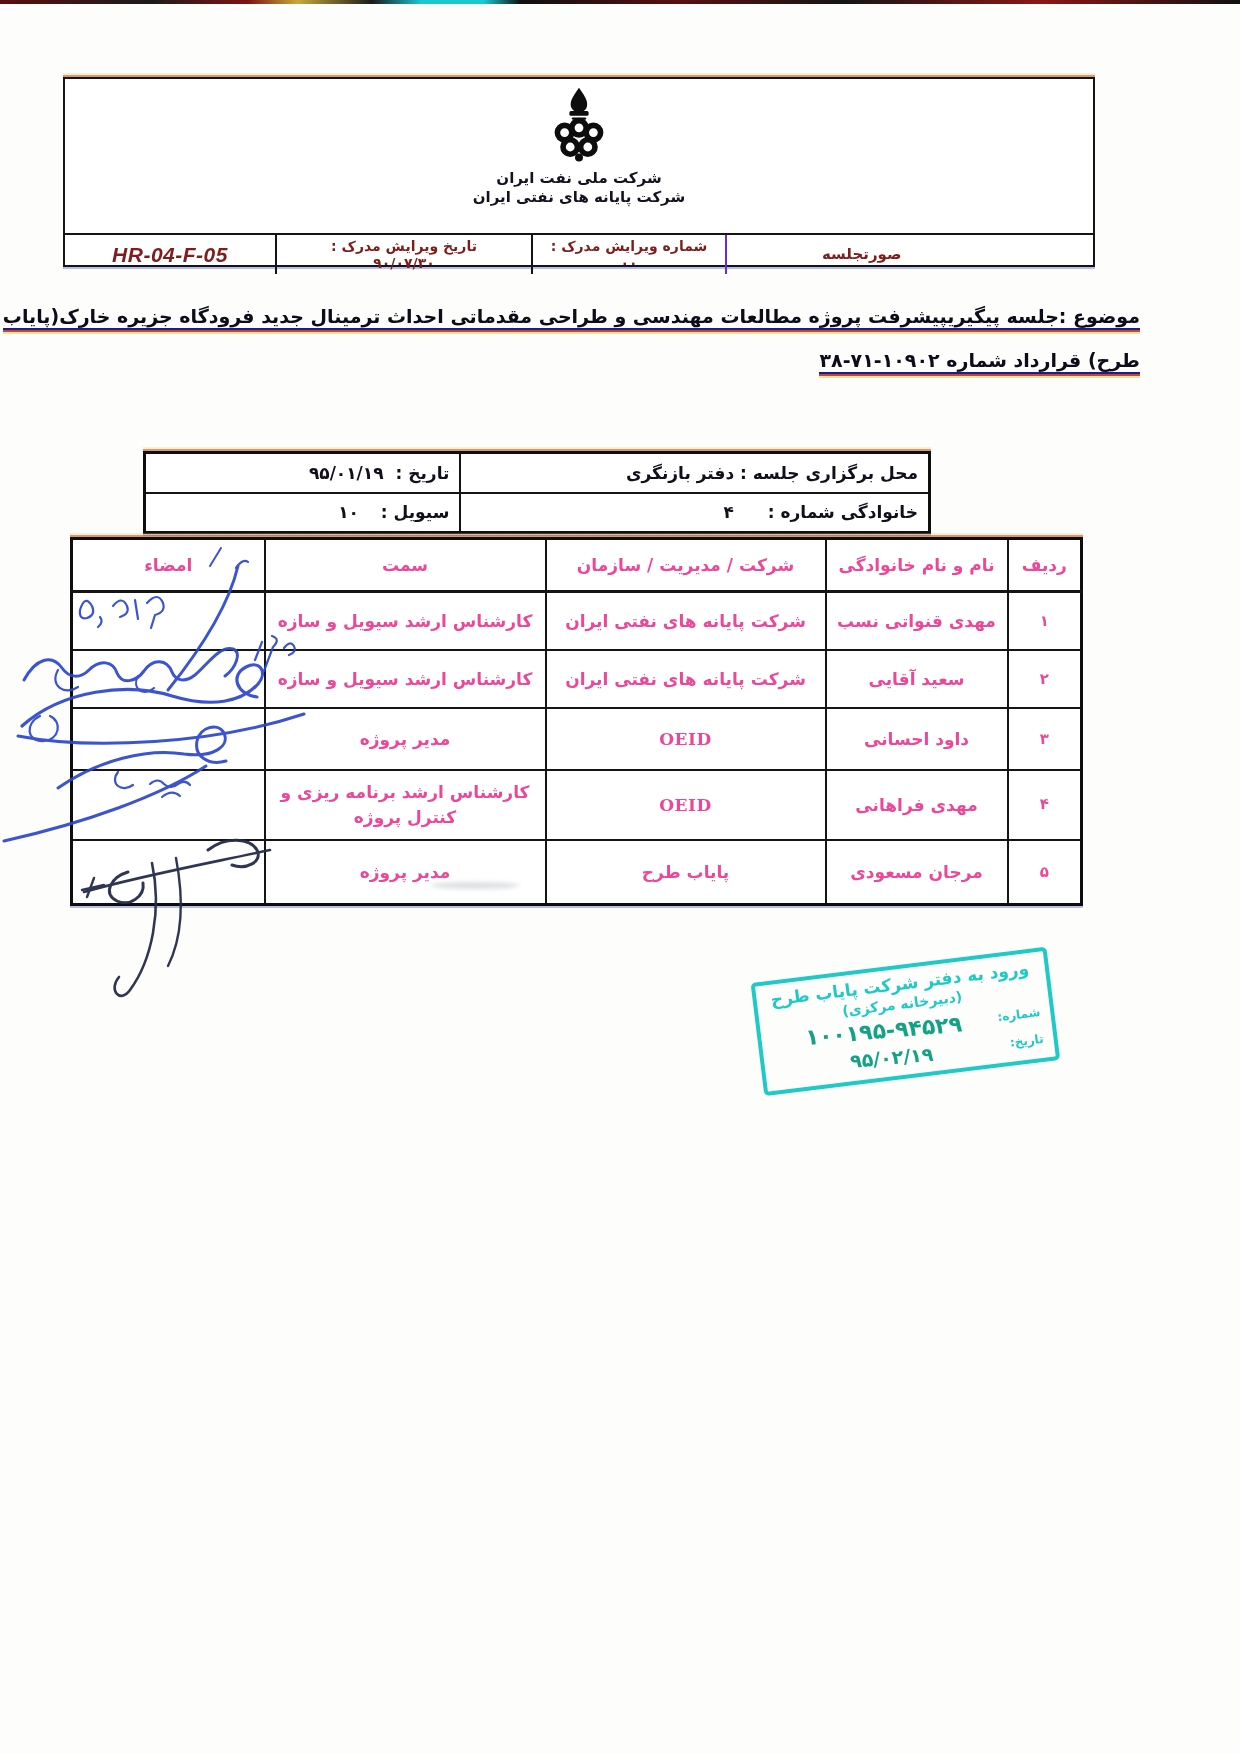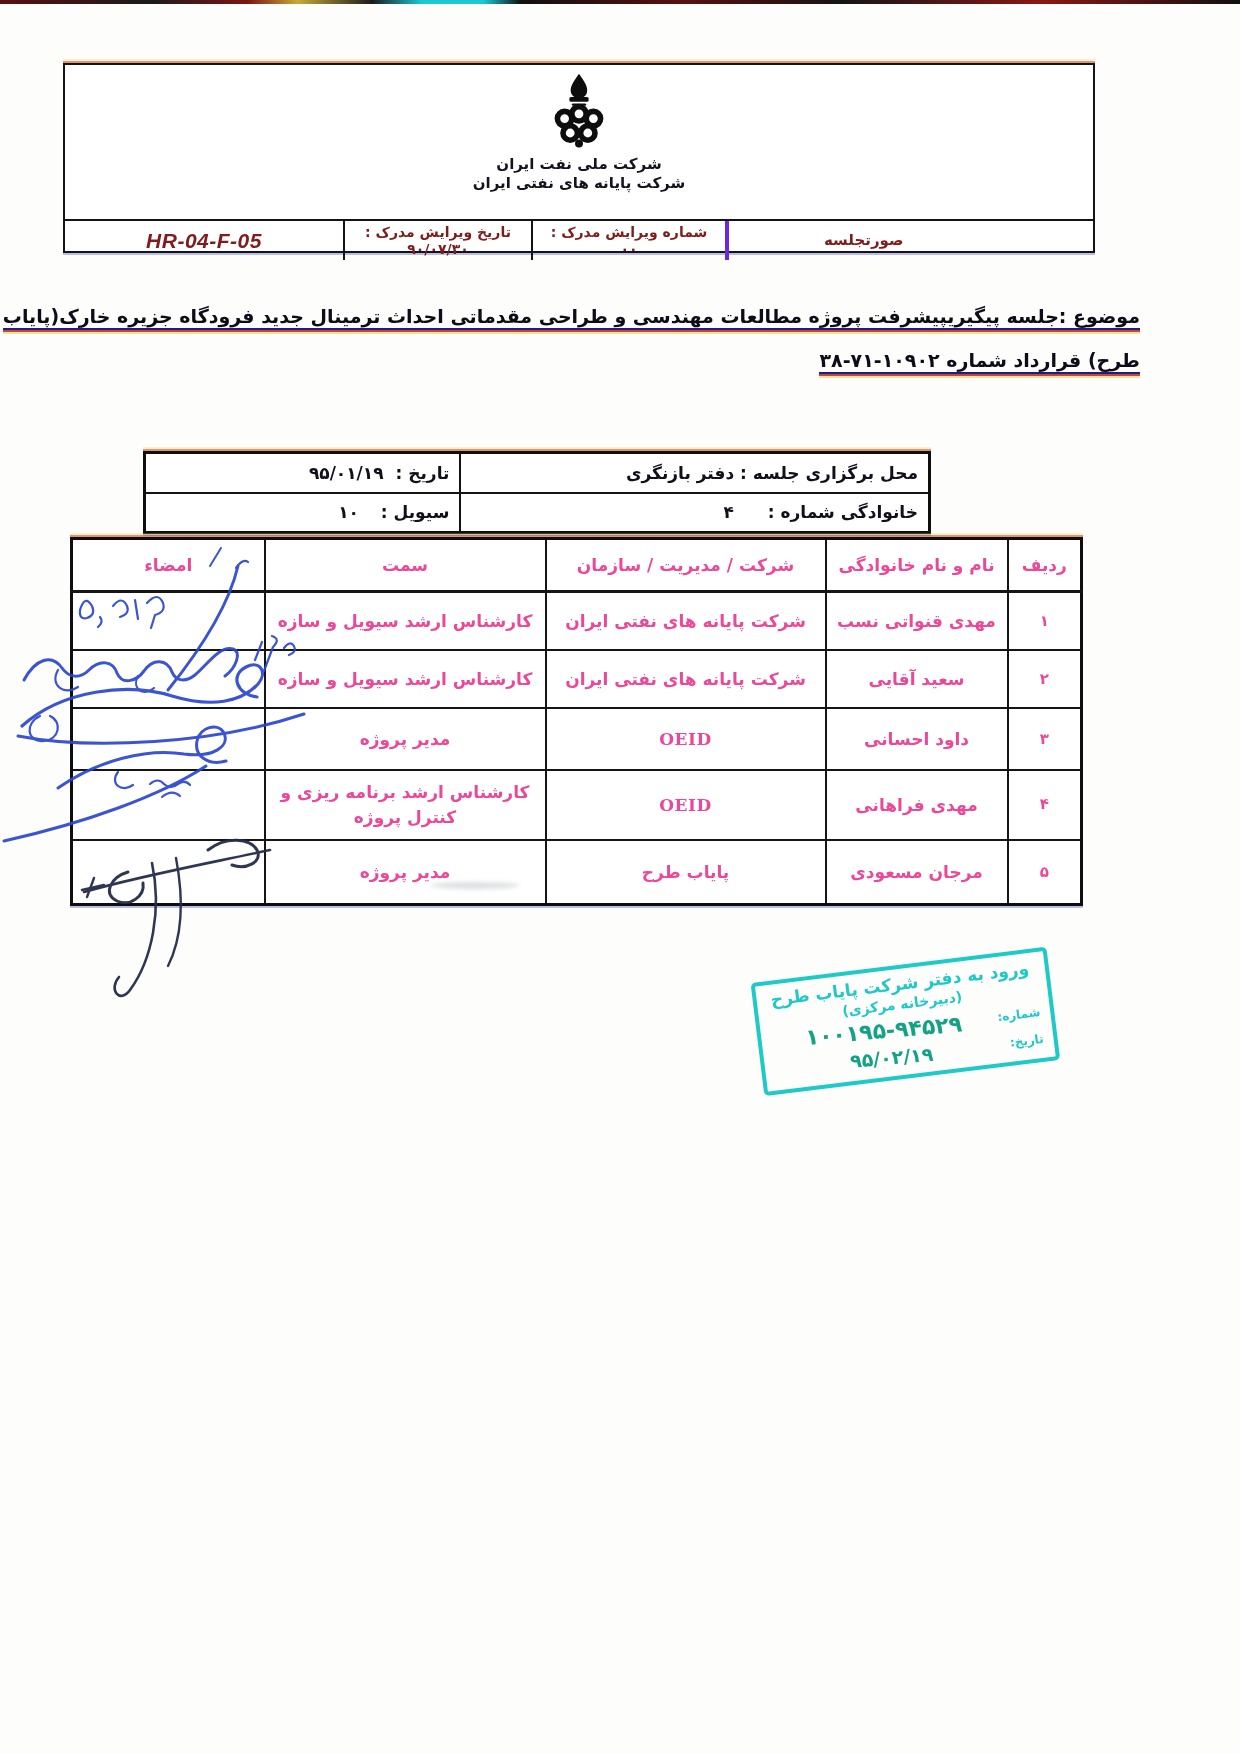--- a/index.html
+++ b/index.html
@@ -11,33 +11,33 @@
   
   .scan-strip{
     position:absolute;top:0;left:0;width:100%;height:4px;
     background:linear-gradient(90deg,#5a0f0f 0%,#1b1b1b 12%,#7d1414 20%,#c8a93a 24%,#1b1b1b 30%,
       #19c8d2 34%,#19c8d2 39%,#101010 42%,#5a0f0f 55%,#151515 68%,#8c1616 84%,#101010 100%);
   }
   .fringe{box-shadow:0 -2px 0 rgba(198,34,24,.45),0 2px 0 rgba(28,48,188,.30),0 -4px 0 rgba(228,208,44,.25);}
 
   
   .hdr{
-    position:absolute;left:63px;top:63px;width:1032px;height:190px;
+    position:absolute;left:63px;top:77px;width:1032px;height:190px;
     border:2.5px solid #141414;background:#fff;box-sizing:border-box;
   }
   .hdr-top{height:146px;border-bottom:2.5px solid #141414;text-align:center;padding-top:8px;box-sizing:content-box;}
   .logo{display:block;margin:0 auto 2px auto;}
   .co-line{font-size:15px;font-weight:bold;line-height:19px;color:#131320;}
   .hdr-row{display:flex;direction:rtl;height:39px;}
   .hdr-cell{box-sizing:border-box;display:flex;flex-direction:column;align-items:center;justify-content:center;
     font-size:14px;font-weight:bold;line-height:17px;color:#7f1d1d;}
-  .cell-doctype{width:368px;border-left:4px solid #6d28d9;flex-direction:row;justify-content:flex-start;padding-right:0;}
+  .cell-doctype{width:368px;border-left:2px solid #6d28d9;flex-direction:row;justify-content:flex-start;padding-right:0;}
   .cell-doctype span{margin-right:auto;margin-left:95px;font-size:15px;}
   .cell-revno{width:194px;border-left:2px solid #141414;}
-  .cell-revdate{width:188px;border-left:2px solid #141414;}
+  .cell-revdate{width:256px;border-left:2px solid #141414;}
   .cell-formcode{flex:1;}
   .form-code{font-family:"Liberation Sans","DejaVu Sans",sans-serif;font-style:italic;font-weight:bold;font-size:21px;letter-spacing:.5px;}
 
   
   .subject{
     position:absolute;right:100px;top:294px;width:1060px;direction:rtl;text-align:right;
     font-weight:bold;font-size:19px;color:#0d0d1a;line-height:44px;
   }
   .subject .line{white-space:nowrap;}
   .subject .u{

